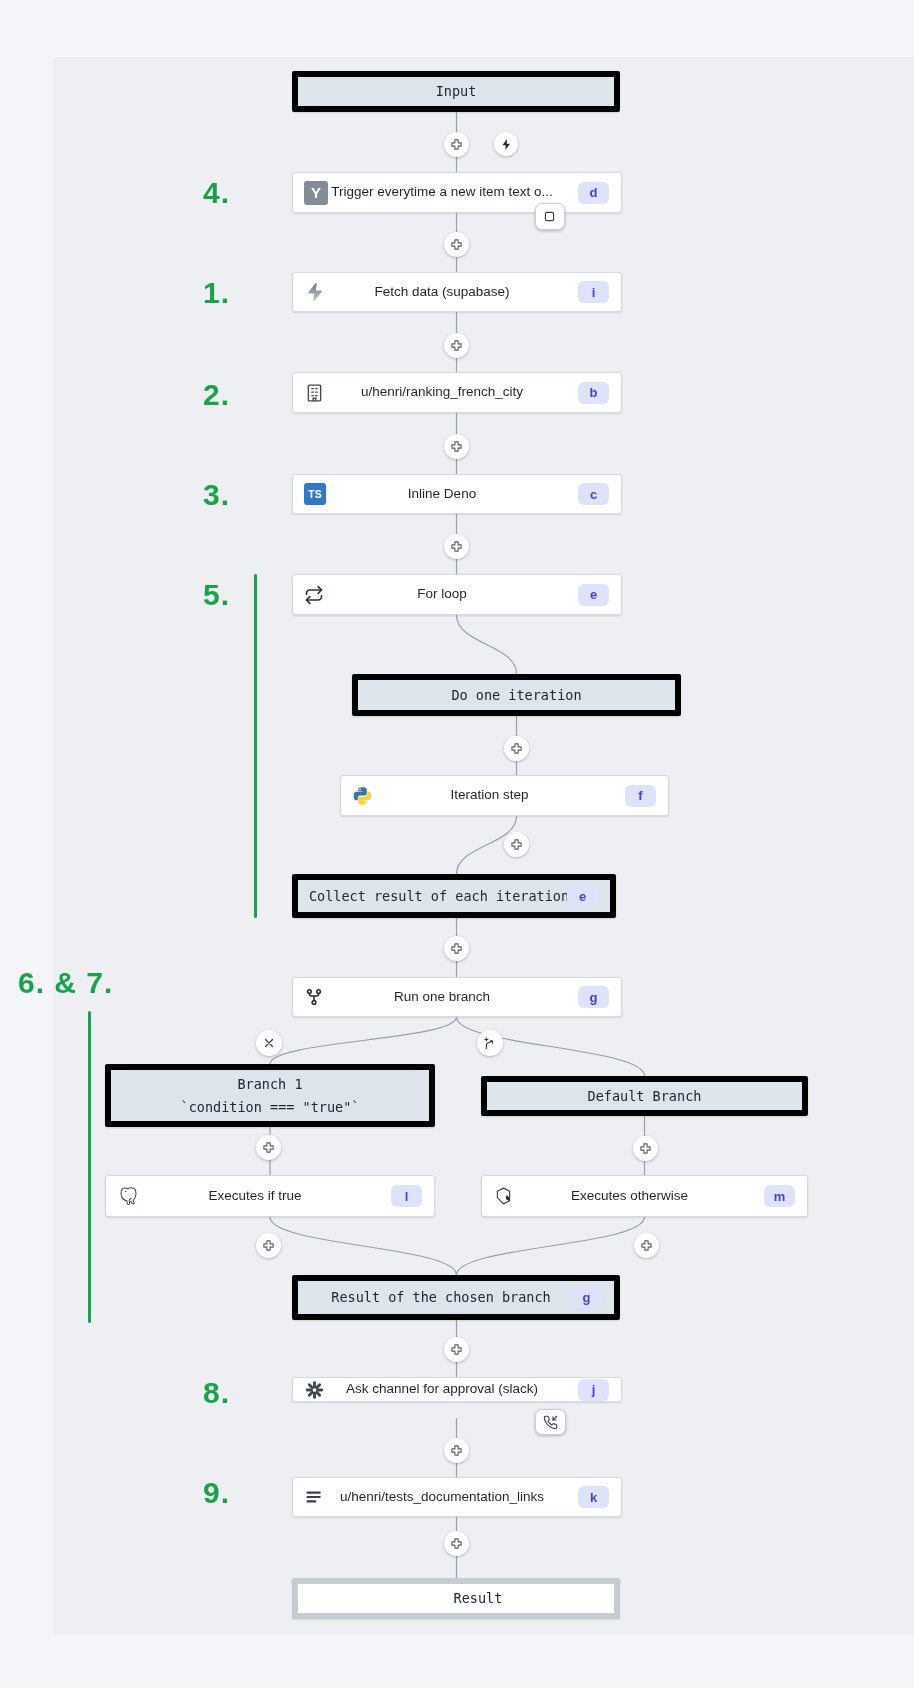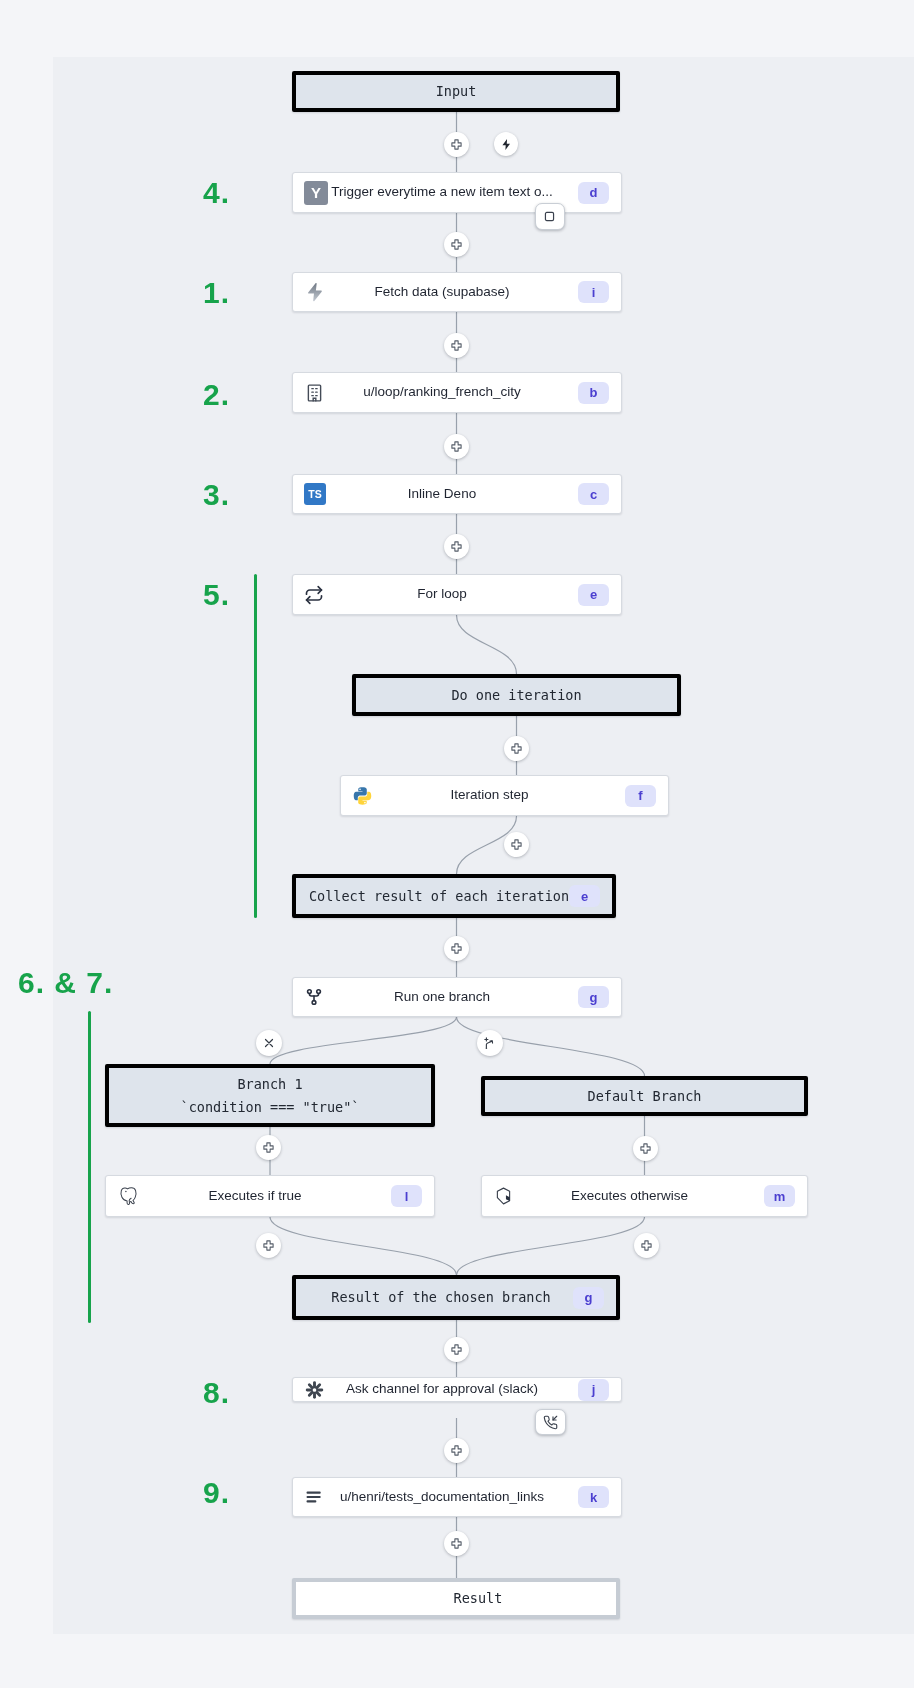--- a/index.html
+++ b/index.html
@@ -10,21 +10,21 @@
   }
   .canvas-bg{position:absolute;left:53px;top:57px;width:861px;height:1577px;background:#edeff3;}
   .canvas{position:absolute;left:0;top:0;width:914px;height:1688px;}
   #edges{position:absolute;left:0;top:0;z-index:1;}
   #edges path{stroke:#98a0ab;stroke-width:1.2;fill:none;}
   .green-line{position:absolute;z-index:2;background:#17a34b;width:3px;border-radius:2px;}
   .green-label{position:absolute;z-index:2;color:#17a34b;font-weight:bold;font-size:30px;letter-spacing:1px;font-family:"Liberation Sans",sans-serif;white-space:nowrap;}
   .node{position:absolute;z-index:3;display:flex;align-items:center;justify-content:center;box-sizing:border-box;text-align:center;}
   .node.module{background:#ffffff;border:1px solid #d6dae0;border-radius:3px;
     box-shadow:0 1px 2px rgba(20,28,40,.12);font-size:13.5px;color:#1f2430;}
-  .node.virtual{background:#dee4ec;border:4px solid #000000;border-radius:2px;
+  .node.virtual{background:#dee4ec;border:6px solid #000000;border-radius:2px;
     box-shadow:0 1px 2px rgba(20,28,40,.14);font-family:"DejaVu Sans Mono",monospace;font-size:13.5px;color:#222832;}
   .node.virtual.white{background:#ffffff;border-color:#c6ccd4;}
   .node .lab{pointer-events:none;line-height:1.65;}
   .node.hasbadge .lab{padding-right:30px;}
   .node .icon{position:absolute;left:11px;top:50%;transform:translateY(-50%);display:flex;align-items:center;}
   .node .badge{position:absolute;right:12px;top:50%;transform:translateY(-50%);
     min-width:31px;height:22px;background:#dfe2fb;color:#4b3fd0;border-radius:6px;
     font-family:"Liberation Sans",sans-serif;font-weight:bold;font-size:13px;
     display:flex;align-items:center;justify-content:center;}
   .sqicon{display:flex;align-items:center;justify-content:center;font-weight:bold;color:#fff;border-radius:3px;font-family:"Liberation Sans",sans-serif;}
@@ -104,21 +104,21 @@
     </div>
     <div class="node module hasbadge" style="left: 292px; top: 372px; width: 330px; height: 41px;">
       <span class="icon">
         <svg width="21" height="21" viewBox="0 0 24 24" fill="none" stroke="#444b57" stroke-width="1.6" stroke-linecap="round">
           <rect x="5" y="3" width="14" height="18" rx="1"></rect>
           <path d="M9 7h1.6M13.4 7H15M9 11h1.6M13.4 11H15M9 15h1.6M13.4 15H15"></path>
           <path d="M10.5 21v-3h3v3"></path>
         </svg>
       </span>
       <div class="lab">
-        <div>u/loop/ranking_french_city</div>
+        <div>u/henri/ranking_french_city</div>
       </div>
       <span class="badge">b</span>
     </div>
     <div class="node module hasbadge" style="left: 292px; top: 474px; width: 330px; height: 40px;">
       <span class="icon">
         <span class="sqicon ts">TS</span>
       </span>
       <div class="lab">
         <div>Inline Deno</div>
       </div>

